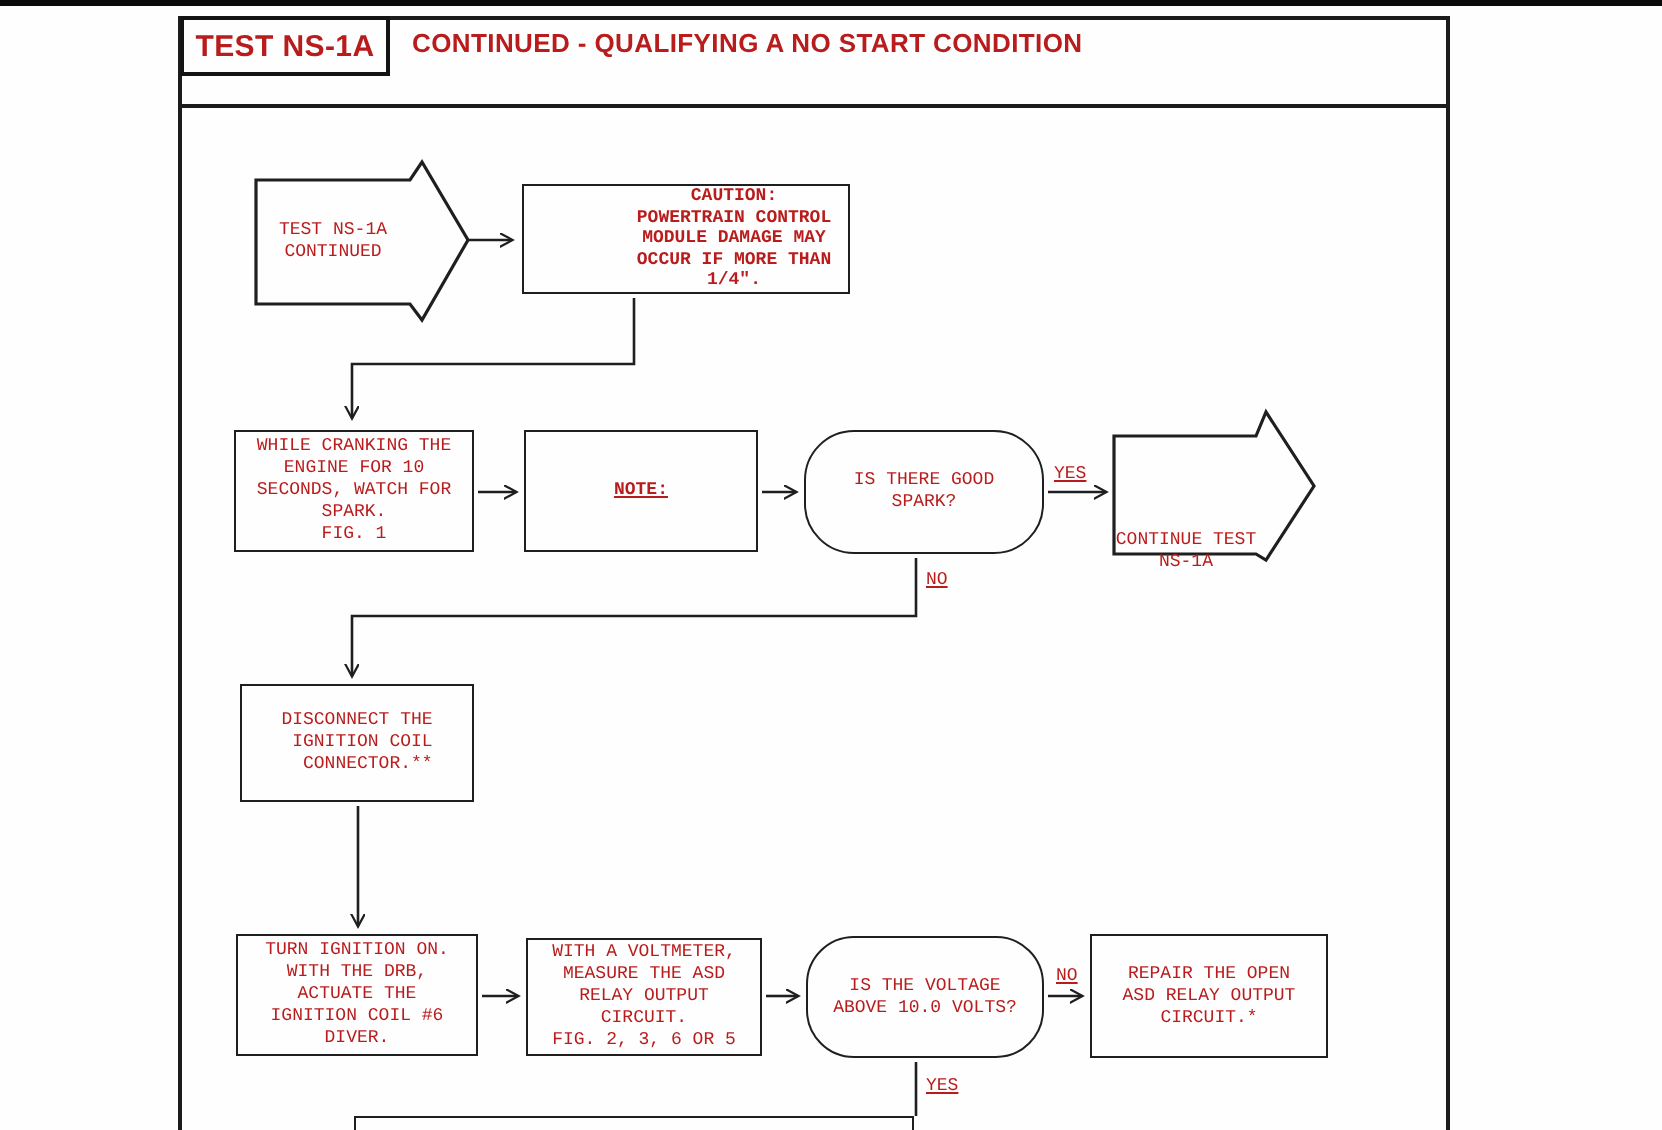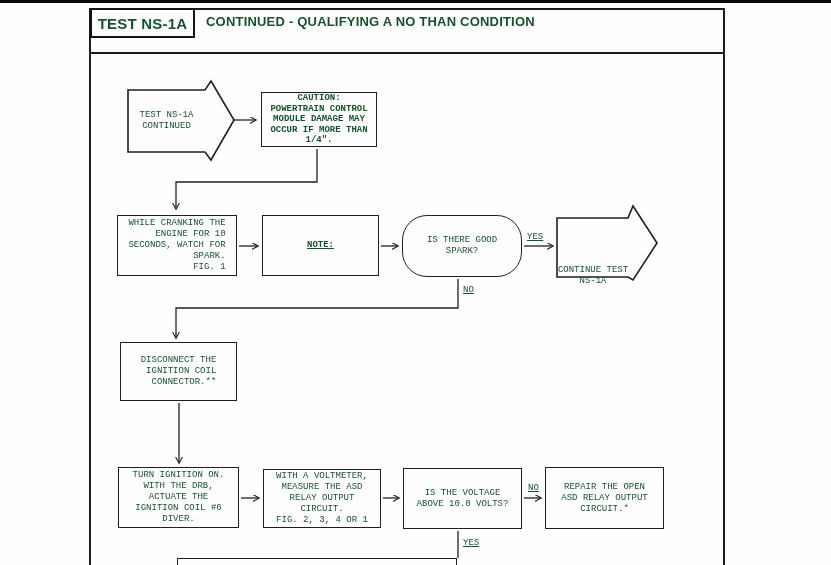--- a/index.html
+++ b/index.html
@@ -1,50 +1,50 @@
 <!DOCTYPE html>
 <html><head>
 <meta charset="utf-8">
 <style>
   html,body{margin:0;padding:0;background:#fff;}
   #page{position:relative;width:831px;height:565px;background:#fefefe;overflow:hidden;
-        font-family:"Liberation Mono","DejaVu Sans Mono",monospace;color:#14532d;}
+        font-family:"Liberation Mono","DejaVu Sans Mono",monospace;color:#b91c1c;}
   .topbar{position:absolute;left:0;top:0;width:831px;height:3px;background:#0a0a0a;}
   .sheet{position:absolute;left:89px;top:8px;width:632px;height:560px;
          border:2px solid #1c1c1c;border-bottom:none;background:#fefefe;}
   .header-divider{position:absolute;left:89px;top:52px;width:634px;height:2px;background:#1c1c1c;}
   .testid-box{position:absolute;left:90px;top:8px;width:101px;height:26px;border:2px solid #141414;
               background:#fefefe;display:flex;align-items:center;justify-content:center;
               font-family:"Liberation Sans",sans-serif;font-weight:bold;font-size:15px;letter-spacing:.2px;}
   .page-title{position:absolute;left:206px;top:14px;font-family:"Liberation Sans",sans-serif;
               font-weight:bold;font-size:13px;letter-spacing:.2px;}
   .fbox{position:absolute;border:1.6px solid #1f1f1f;background:#fefefe;display:flex;
         align-items:center;justify-content:center;text-align:center;
         font-size:9px;line-height:11px;white-space:pre;}
-  .fbox.bold{font-weight:bold;line-height:10.5px;}
+  .fbox.bold{font-weight:bold;line-height:10.5px;padding-left:48px;}
   .shape-text{position:absolute;display:flex;align-items:center;justify-content:center;
               text-align:center;font-size:9px;line-height:11px;white-space:pre;}
   .branch-label{position:absolute;font-size:9px;line-height:9px;white-space:pre;text-decoration:underline;}
   svg.flow{position:absolute;left:0;top:0;pointer-events:none;}
   .cutoff-box{position:absolute;left:177px;top:558px;width:278px;height:30px;
               border:1.6px solid #1f1f1f;background:#fefefe;}
 </style>
 </head>
 <body>
 
 <div id="page">
 
   <div class="topbar"></div>
   <div class="sheet"></div>
   <div class="header-divider"></div>
 
   <div class="testid-box">
     <span>TEST NS-1A</span>
   </div>
-  <div class="page-title">CONTINUED - QUALIFYING A NO THAN CONDITION</div>
+  <div class="page-title">CONTINUED - QUALIFYING A NO START CONDITION</div>
 
   <svg class="flow" width="831" height="565" viewBox="0 0 831 565">
     <defs>
       <marker id="ah" markerWidth="9" markerHeight="9" refX="6.2" refY="3.5" orient="auto" markerUnits="userSpaceOnUse">
         <path d="M0,0 L6.5,3.5 L0,7" fill="none" stroke="#1f1f1f" stroke-width="1.1"></path>
       </marker>
     </defs>
     <g stroke="#1f1f1f" stroke-width="1.3" fill="none">
 
       <polygon points="128,90 205,90 211,81 234,120 211,160 205,152 128,152" fill="#fefefe" stroke-width="1.6"></polygon>
@@ -79,21 +79,21 @@
 CONTINUED</div>
   <div class="shape-text" style="left:551px;top:220px;width:84px;height:55px;margin-top:28px;">CONTINUE TEST
 NS-1A</div>
 
   <div class="fbox bold" style="left:261px;top:92px;width:114px;height:53px;">CAUTION:
 POWERTRAIN CONTROL
 MODULE DAMAGE MAY
 OCCUR IF MORE THAN
 1/4".</div>
 
-  <div class="fbox" style="left:117px;top:215px;width:118px;height:59px;text-align:right;">WHILE CRANKING THE
+  <div class="fbox" style="left:117px;top:215px;width:118px;height:59px;">WHILE CRANKING THE
 ENGINE FOR 10
 SECONDS, WATCH FOR
 SPARK.
 FIG. 1</div>
 
   <div class="fbox" style="left:262px;top:215px;width:115px;height:59px;"><span style="font-weight:bold;text-decoration:underline;">NOTE:</span></div>
 
   <div class="fbox" style="left:402px;top:215px;width:118px;height:60px;border-radius:25px;">IS THERE GOOD
 SPARK?</div>
 
@@ -104,23 +104,23 @@
   <div class="fbox" style="left:118px;top:467px;width:119px;height:59px;">TURN IGNITION ON.
 WITH THE DRB,
 ACTUATE THE
 IGNITION COIL #6
 DIVER.</div>
 
   <div class="fbox" style="left:263px;top:469px;width:116px;height:57px;">WITH A VOLTMETER,
 MEASURE THE ASD
 RELAY OUTPUT
 CIRCUIT.
-FIG. 2, 3, 4 OR 1</div>
+FIG. 2, 3, 6 OR 5</div>
 
-  <div class="fbox" style="left:403px;top:468px;width:117px;height:59px;">IS THE VOLTAGE
+  <div class="fbox" style="left:403px;top:468px;width:117px;height:59px;border-radius:24px;">IS THE VOLTAGE
 ABOVE 10.0 VOLTS?</div>
 
   <div class="fbox" style="left:545px;top:467px;width:117px;height:60px;">REPAIR THE OPEN
 ASD RELAY OUTPUT
 CIRCUIT.*</div>
 
   <div class="branch-label" style="left:527px;top:233px;">YES</div>
   <div class="branch-label" style="left:463px;top:286px;">NO</div>
   <div class="branch-label" style="left:528px;top:484px;">NO</div>
   <div class="branch-label" style="left:463px;top:539px;">YES</div>

